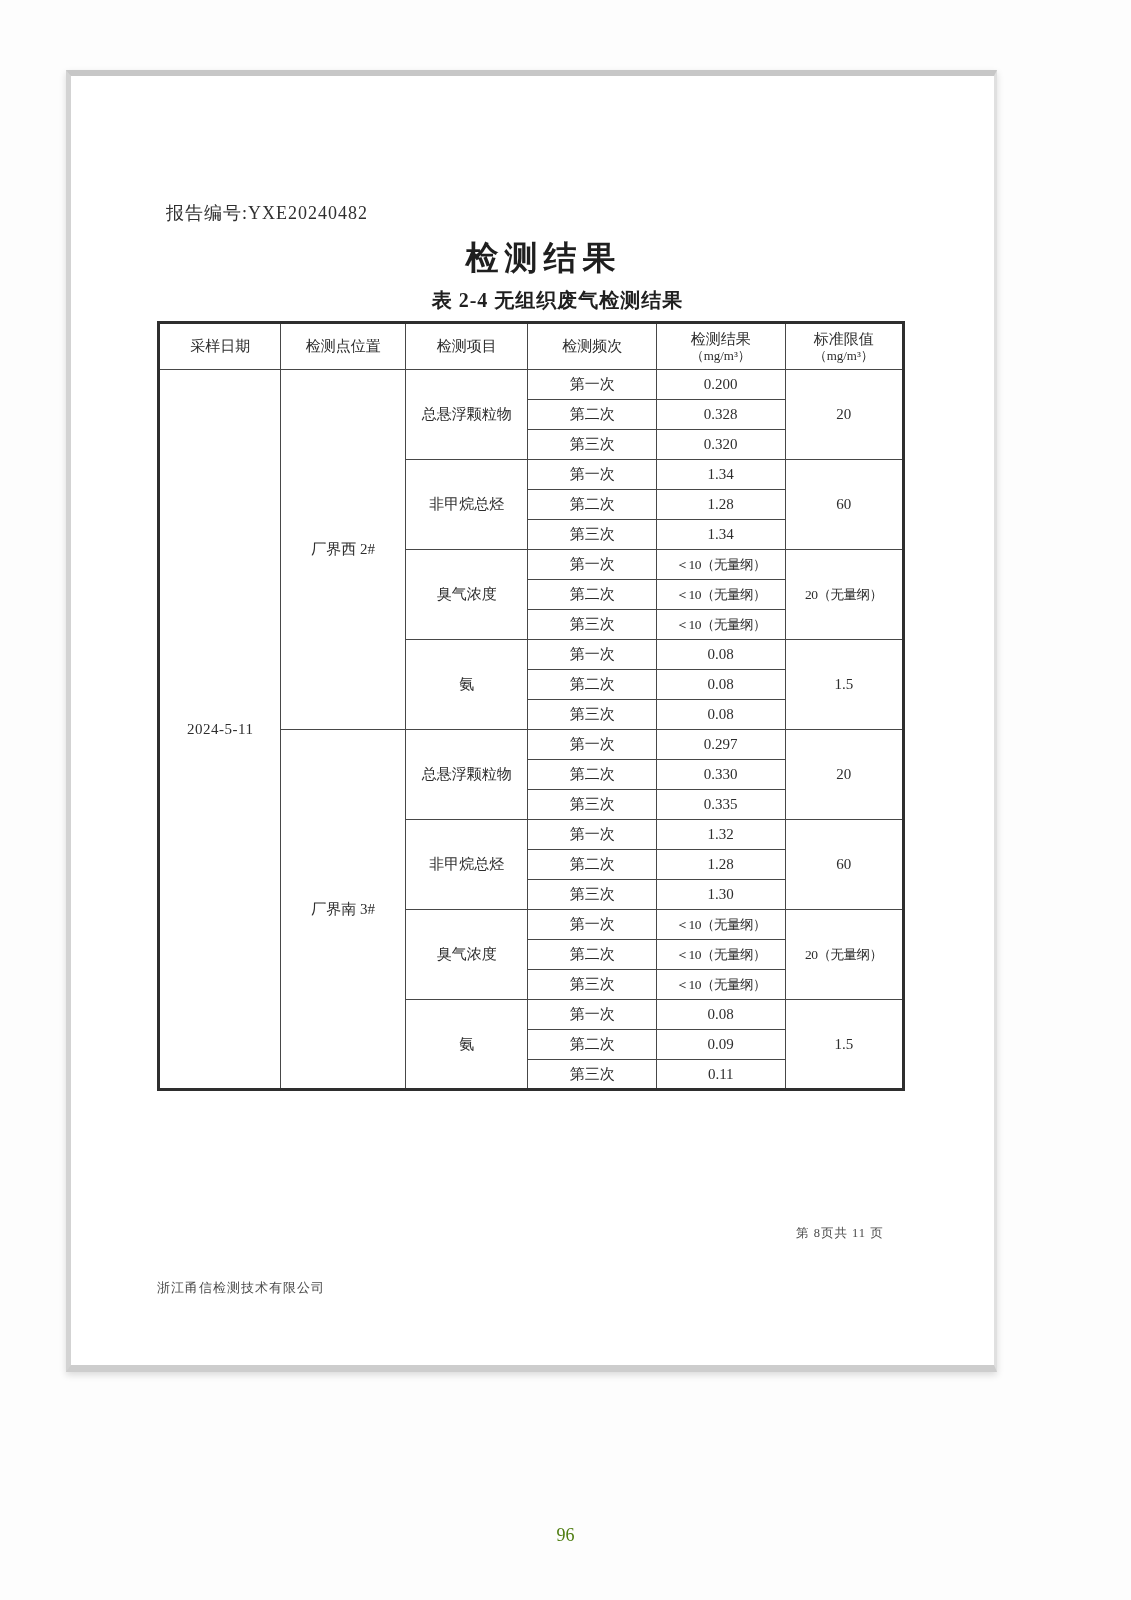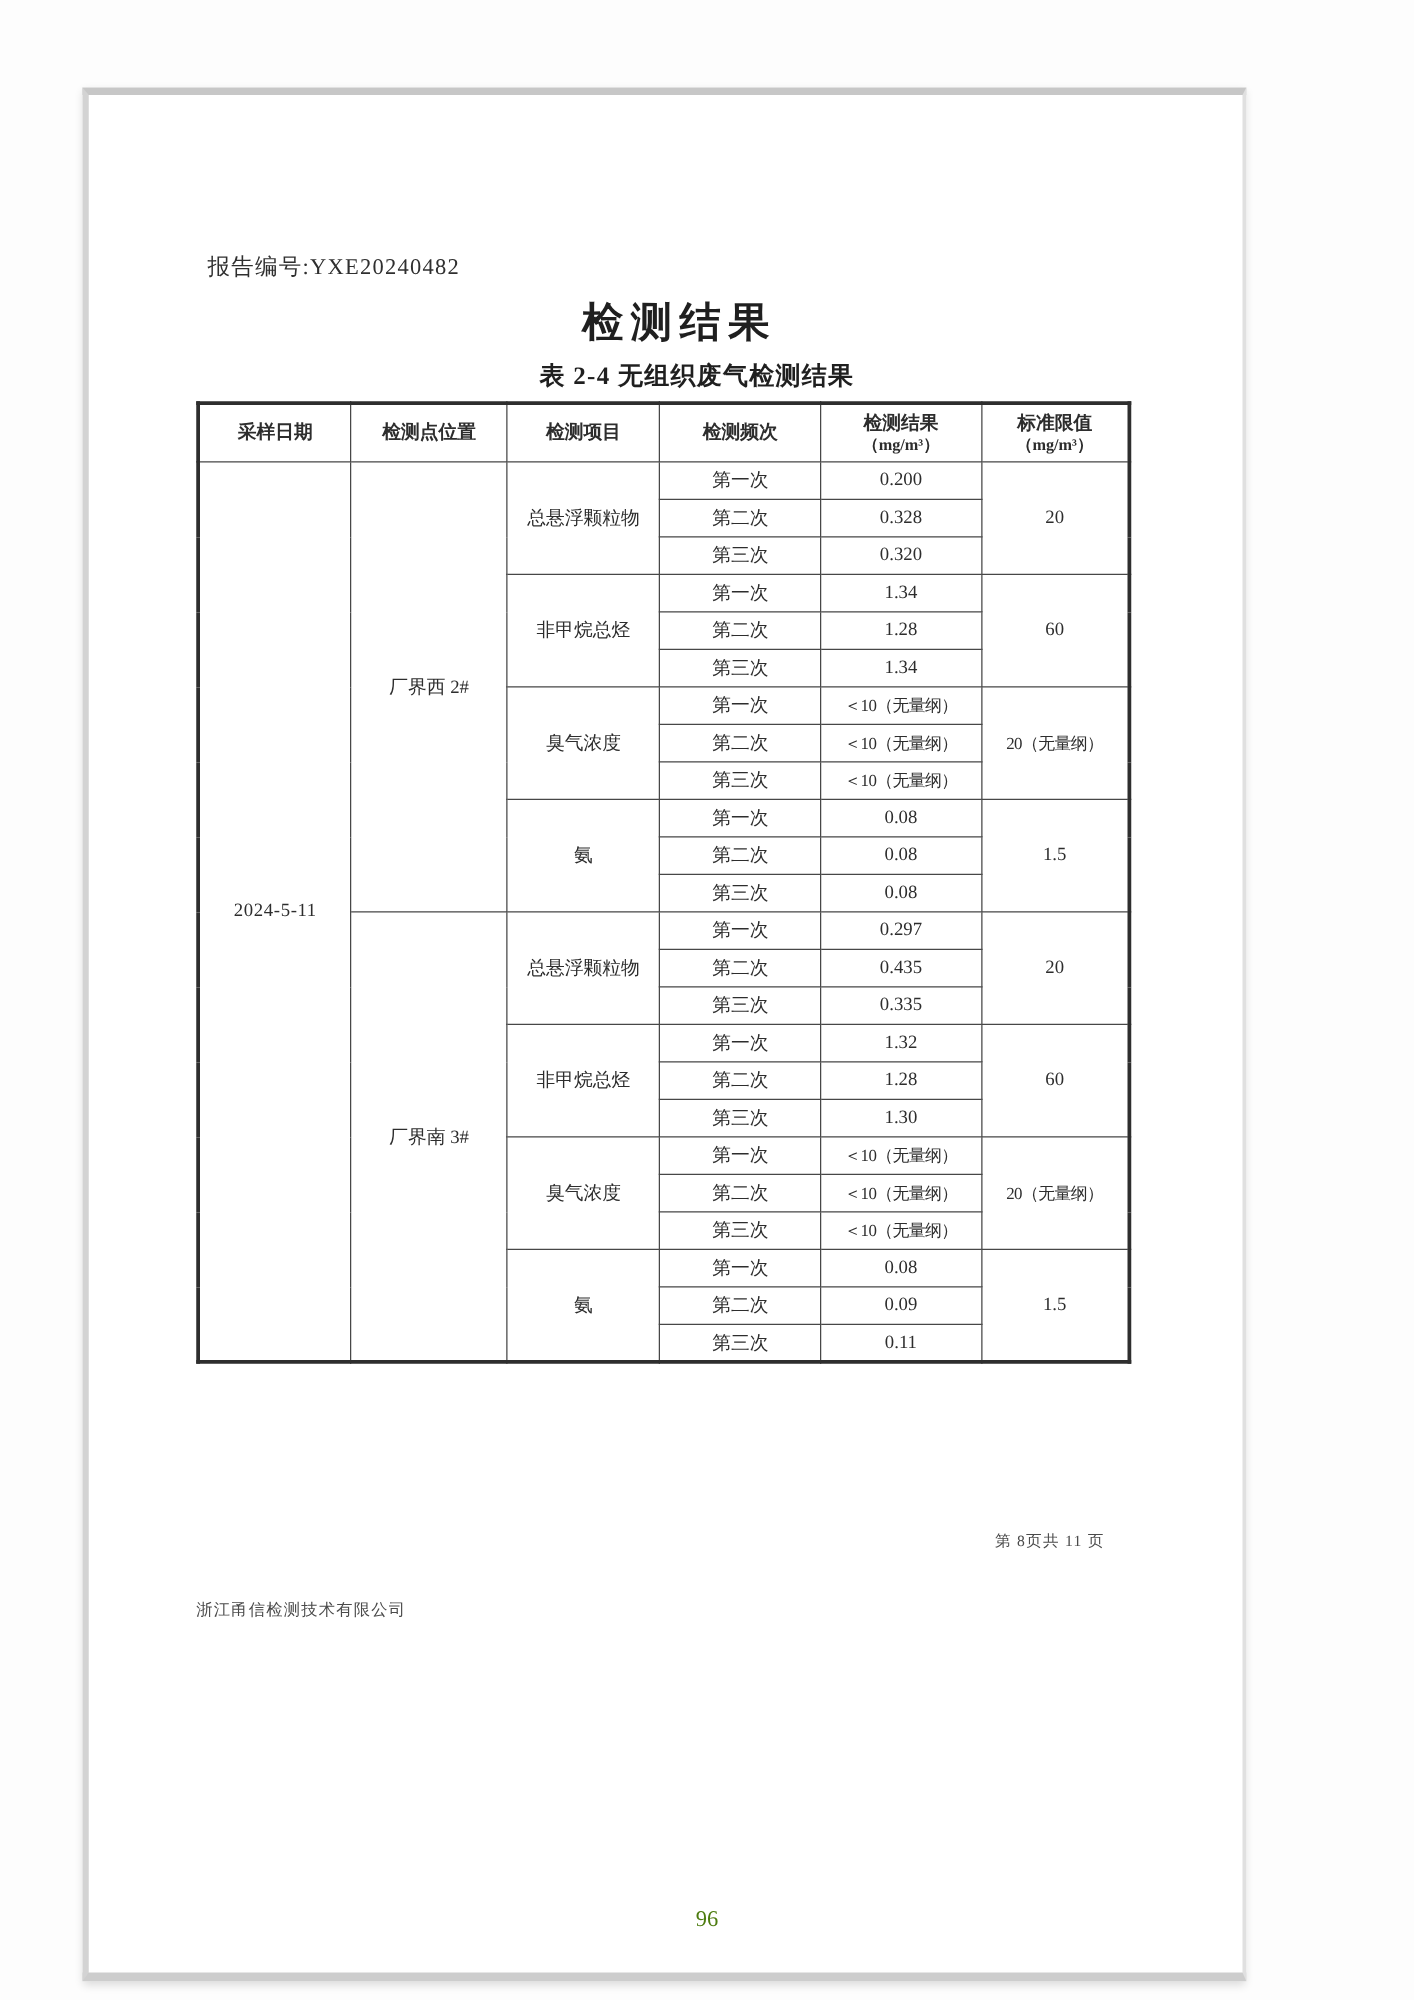--- a/index.html
+++ b/index.html
@@ -3,21 +3,21 @@
 <meta charset="utf-8">
 <style>
   * { margin:0; padding:0; box-sizing:border-box; }
   html,body { background:#ffffff; }
   body { width:1131px; height:1600px; position:relative;
          font-family:"Liberation Serif","DejaVu Serif",serif; color:#333; }
 
   .canvas { position:absolute; inset:0; background:#fdfdfd; overflow:hidden; }
 
   
-  .page { position:absolute; left:66px; top:70px; width:931px; height:1515px;
+  .page { position:absolute; left:66px; top:70px; width:931px; height:1302px;
           background:#ffffff;
           border-top:6px solid #c7c7c7;
           border-left:5px solid #d3d3d3;
           border-right:3px solid #e0e0e0;
           border-bottom:7px solid #cdcdcd;
           box-shadow:0 3px 7px rgba(0,0,0,.14); }
   .page-inner { position:absolute; inset:0; }
 
   .report-no { position:absolute; left:95px; top:125px; font-size:18px;
                letter-spacing:1px; color:#2f2f2f; }
@@ -41,21 +41,21 @@
 
   
   table.results { position:absolute; left:86px; top:245px; width:748px;
                   border-collapse:collapse; table-layout:fixed;
                   border:3px solid #2e2e2e; }
   table.results th, table.results td {
       border:1px solid #474747; text-align:center; vertical-align:middle;
       font-size:15px; color:#2d2d2d; overflow:hidden; padding:0 2px; }
   table.results thead tr { height:47px; }
   table.results tbody tr { height:30px; }
-  table.results th { font-weight:bold; line-height:1.25;border-radius:11px; }
+  table.results th { font-weight:normal; line-height:1.25;border-radius:11px; }
   table.results th .unit { font-size:13px; line-height:1.1; }
   td.date-cell { font-size:16px; letter-spacing:.5px; }
   td.location-cell { font-size:15px; }
   td.item-cell { font-size:15px; }
   td.frequency-cell { font-size:15px; }
   td.result-cell { font-size:15px; }
   td.limit-cell { font-size:15px; }
   table.results .tight { font-size:13.5px; letter-spacing:-.5px; }
 
   .footer-company { position:absolute; left:86px; top:1203px; font-size:13px;
@@ -174,21 +174,21 @@
             </tr>
             <tr>
               <td rowspan="12" class="location-cell">厂界南 3#</td>
               <td rowspan="3" class="item-cell">总悬浮颗粒物</td>
               <td class="frequency-cell">第一次</td>
               <td class="result-cell">0.297</td>
               <td rowspan="3" class="limit-cell">20</td>
             </tr>
             <tr>
               <td class="frequency-cell">第二次</td>
-              <td class="result-cell">0.435</td>
+              <td class="result-cell">0.330</td>
             </tr>
             <tr>
               <td class="frequency-cell">第三次</td>
               <td class="result-cell">0.335</td>
             </tr>
             <tr>
               <td rowspan="3" class="item-cell">非甲烷总烃</td>
               <td class="frequency-cell">第一次</td>
               <td class="result-cell">1.32</td>
               <td rowspan="3" class="limit-cell">60</td>

